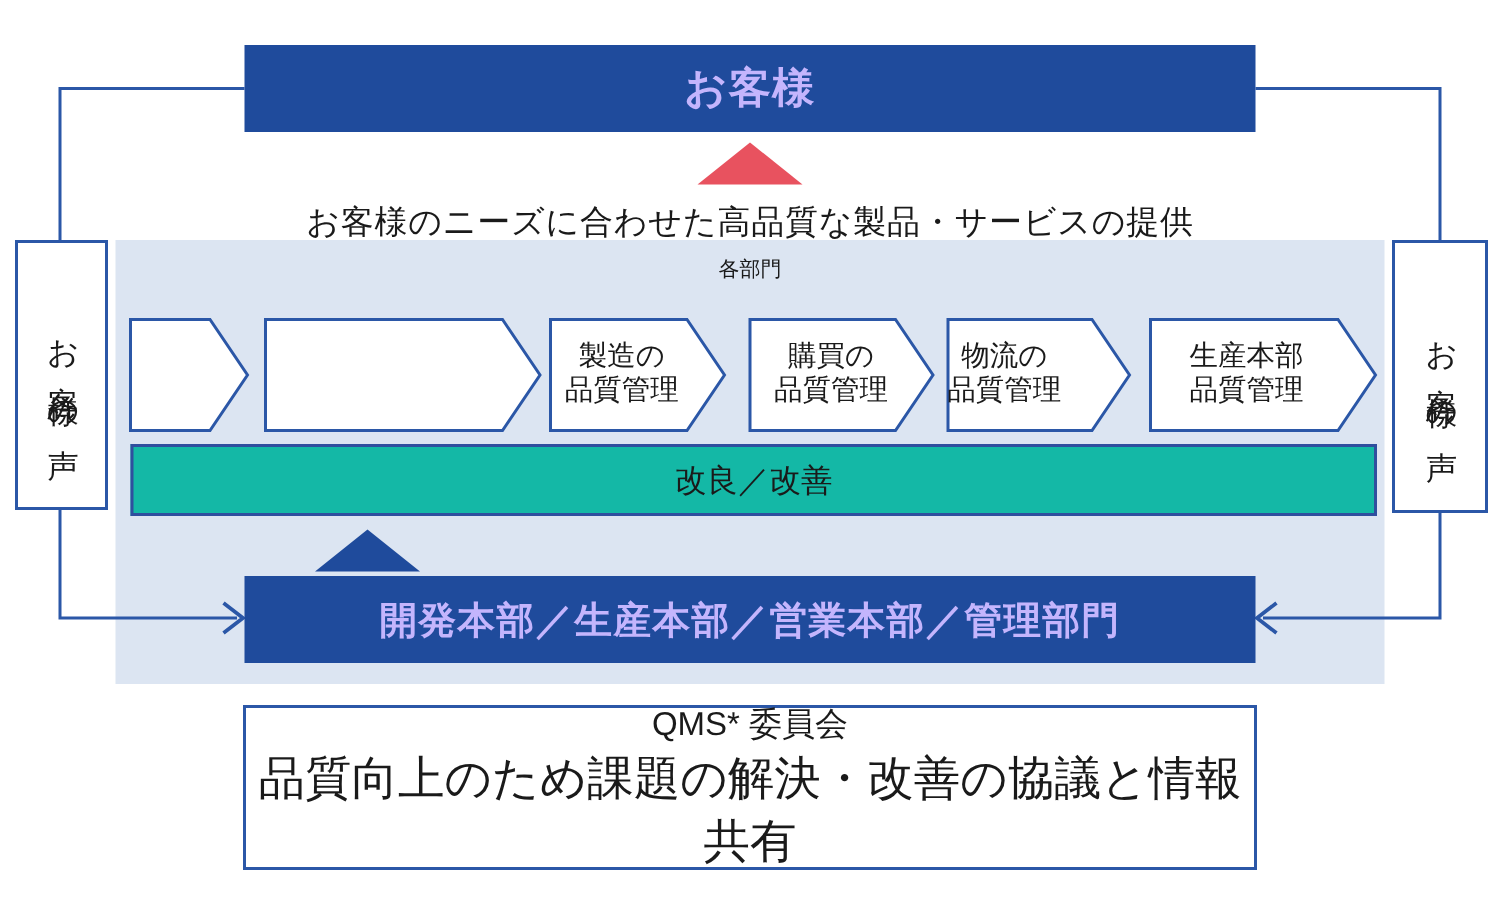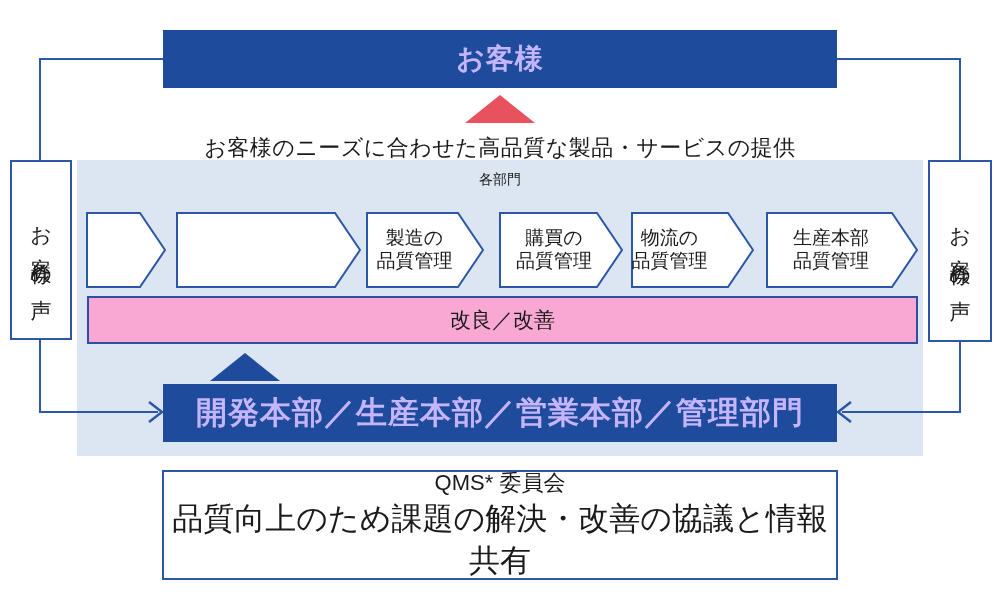--- a/index.html
+++ b/index.html
@@ -14,21 +14,21 @@
   .abs { position:absolute; }
   .flexc { display:flex; align-items:center; justify-content:center; }
 
   .banner {
     background:#1F4B9C;
     color:#c4b5fd;
     font-weight:600;
     letter-spacing:1px;
   }
   #customer-banner { left:163px; top:30px; width:674px; height:58px; font-size:28px; }
-  #divisions-banner { left:163px; top:384px; width:674px; height:58px; font-size:31px; }
+  #divisions-banner { left:163px; top:384px; width:674px; height:58px; font-size:25px; }
 
   #delivery-note {
     left:0; top:133px; width:1000px; height:28px;
     font-size:22px; text-align:center; letter-spacing:0.5px;
   }
 
   #panel {
     left:77px; top:160px; width:846px; height:296px;
     background:#DCE5F2;
   }
@@ -46,21 +46,21 @@
   }
   #step-label-0 { left:87px;  width:58px; }
   #step-label-1 { left:177px; width:162px; }
   #step-label-2 { left:367px; width:95px; }
   #step-label-3 { left:504px; width:100px; }
   #step-label-4 { left:620px; width:99px; }
   #step-label-5 { left:767px; width:128px; }
 
   #improvement-bar {
     left:87px; top:296px; width:831px; height:48px;
-    background:#f9a8d4;
+    background:#14b8a6;
     border:2px solid #2F4F9E;
     box-sizing:border-box;
     font-size:21px;
   }
 
   .voice-box {
     background:#ffffff;
     border:2px solid #2B57A7;
     box-sizing:border-box;
     writing-mode:vertical-rl;

